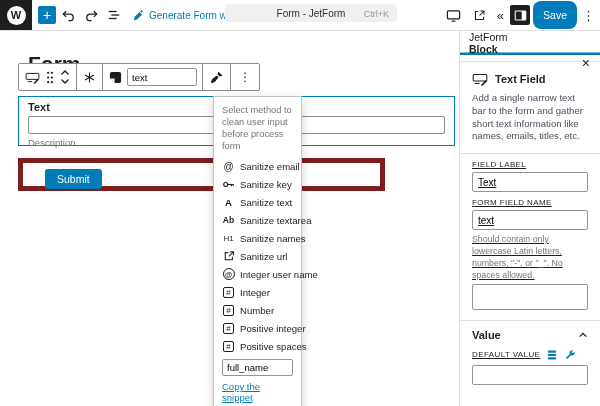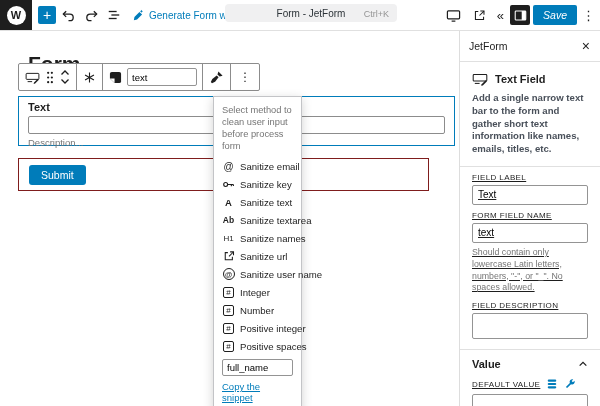--- a/index.html
+++ b/index.html
@@ -12,21 +12,21 @@
   .wp-logo{width:32px;height:30px;background:#1e1e1e;display:flex;align-items:center;justify-content:center;flex:none;}
   .wp-circ{width:19px;height:19px;border-radius:50%;background:#fff;color:#1e1e1e;font-weight:700;font-size:11px;display:flex;align-items:center;justify-content:center;}
   .inserter{width:18px;height:18px;background:#007cba;color:#fff;border-radius:2px;font-size:14px;line-height:1;display:flex;align-items:center;justify-content:center;margin-left:6px;border:none;}
   .tb-btn{width:22px;height:24px;display:flex;align-items:center;justify-content:center;color:#1e1e1e;background:none;border:none;margin-left:1px;padding:0;}
   .ai-link{display:flex;align-items:center;gap:4px;color:#007cba;font-size:10px;font-weight:500;margin-left:7px;background:none;border:none;padding:0;}
   .doc-pill{position:absolute;left:225px;top:4px;width:172px;height:18px;background:#f0f0f1;border-radius:4px;display:flex;align-items:center;justify-content:center;font-size:10px;color:#2c3338;}
   .doc-shortcut{position:absolute;right:8px;top:5px;color:#949494;font-size:9px;}
   .topbar-right{position:absolute;right:3px;top:0;height:30px;display:flex;align-items:center;gap:3px;}
   .chev2{font-size:13px;color:#1e1e1e;background:none;border:none;padding:0 3px;}
   .panel-toggle{width:20px;height:20px;background:#1e1e1e;border-radius:2px;display:flex;align-items:center;justify-content:center;border:none;padding:0;}
-  .save-btn{height:20px;background:#007cba;color:#fff;border:none;border-radius:2px;font-size:10.5px;padding:0 10px;font-family:inherit;font-style:italic;}
+  .save-btn{height:28px;background:#007cba;color:#fff;border:none;border-radius:8px;font-size:10.5px;padding:0 10px;font-family:inherit;}
   .kebab{font-size:13px;color:#1e1e1e;background:none;border:none;padding:0 2px;}
 
   
   .workspace{display:flex;height:375px;}
   .canvas{width:459px;position:relative;background:#fff;flex:none;}
   .sidebar{width:140px;border-left:1px solid #ddd;background:#fff;flex:none;overflow:hidden;}
 
   .page-title{position:absolute;left:28px;top:7px;font-size:21px;font-weight:700;}
 
   .block-toolbar{position:absolute;left:18px;top:32px;height:28px;display:flex;background:#fff;border:1px solid #8c8c8c;border-radius:2px;align-items:stretch;box-sizing:border-box;z-index:3;}
@@ -34,48 +34,48 @@
   .bt-group:last-child{border-right:none;}
   .bt-ib{background:none;border:none;padding:0 1px;display:flex;align-items:center;justify-content:center;color:#1e1e1e;}
   .bt-input{width:70px;height:18px;border:1px solid #949494;border-radius:2px;font-size:9.5px;padding:0 4px;font-family:inherit;box-sizing:border-box;}
   .bt-kebab{font-size:12px;padding:0 3px;}
 
   .text-block{position:absolute;left:18px;top:65px;width:437px;height:50px;border:1.5px solid #007cba;box-sizing:border-box;padding:4px 9px;background:#fff;}
   .tb-label{font-size:11px;font-weight:700;}
   .tb-input{width:100%;height:18px;border:1px solid #8c8c8c;border-radius:2px;box-sizing:border-box;margin-top:3px;font-family:inherit;}
   .tb-desc{font-size:9.5px;color:#767676;margin-top:3px;}
 
-  .submit-block{position:absolute;left:18px;top:127px;width:411px;height:33px;border:1px solid #7f1d1d;box-sizing:border-box;background:#fff;}
+  .submit-block{position:absolute;left:18px;top:127px;width:367px;height:33px;border:5px solid #7f1d1d;box-sizing:border-box;background:#fff;padding-left:12px;}
   .submit-btn{margin:6px 0 0 10px;background:#007cba;color:#fff;font-size:10.5px;padding:4px 12px;border:none;border-radius:3px;font-family:inherit;}
 
   
   .popup{position:absolute;left:213px;top:65px;width:89px;background:#fff;border:1px solid #c3c4c7;box-shadow:0 3px 10px rgba(0,0,0,.18);z-index:5;box-sizing:border-box;padding-top:7px;}
   .popup-header{padding:0 8px 5px;color:#757575;font-size:9.3px;line-height:1.3;}
   .popup-item{display:flex;align-items:center;gap:5px;padding:2px 8px;height:14px;cursor:pointer;}
   .pi-icon{width:13px;display:flex;justify-content:center;align-items:center;flex:none;color:#1e1e1e;}
   .pi-label{font-size:9.6px;white-space:nowrap;}
   .g-at{font-size:10px;}
   .g-A{font-weight:700;font-size:9.5px;}
   .g-Ab{font-weight:700;font-size:8.5px;}
   .g-H1{font-weight:400;font-size:8px;}
   .g-hash{width:11px;height:11px;border:1px solid #1e1e1e;border-radius:2px;font-size:8px;display:flex;align-items:center;justify-content:center;box-sizing:border-box;}
   .g-circle{width:12px;height:12px;border:1px solid #1e1e1e;border-radius:50%;font-size:7.5px;display:flex;align-items:center;justify-content:center;box-sizing:border-box;}
   .g-code{width:12px;height:12px;background:#1e1e1e;color:#fff;font-size:6.5px;font-weight:700;display:flex;align-items:center;justify-content:center;border-radius:2px;}
   .popup-input{margin:4px 8px 2px;width:calc(100% - 16px);height:17px;border:1px solid #949494;border-radius:2px;box-sizing:border-box;font-size:9.5px;padding:0 4px;font-family:inherit;display:block;}
   .copy-link{display:block;padding:3px 8px 7px;color:#007cba;font-size:9.5px;text-decoration:underline;}
 
   
-  .sb-tabs{height:30px;display:flex;align-items:stretch;border-bottom:1px solid #e0e0e0;}
+  .sb-tabs{height:30px;display:flex;align-items:stretch;border-bottom:1px solid #e0e0e0;flex-direction:column;}
   .sb-tab{padding:0 9px;display:flex;align-items:center;font-size:10.5px;color:#1e1e1e;background:none;border:none;font-family:inherit;}
   .sb-tab.active{box-shadow:inset 0 -2.5px 0 #007cba;font-weight:600;}
   .sb-close{margin-left:auto;margin-right:8px;align-self:center;font-size:14px;color:#1e1e1e;background:none;border:none;padding:0 2px;}
   .sb-card{padding:9px 12px 10px;border-bottom:1px solid #e0e0e0;}
   .sb-card-head{display:flex;gap:7px;align-items:center;margin-bottom:5px;}
   .sb-card-title{font-size:11px;font-weight:700;}
-  .sb-card-desc{font-size:9.6px;color:#49505a;line-height:1.33;font-weight:bold;}
+  .sb-card-desc{font-size:9.6px;color:#49505a;line-height:1.33;}
   .sb-section-head{display:flex;justify-content:space-between;align-items:center;padding:8px 12px 3px;font-size:11px;font-weight:700;}
   .sb-chevron{background:none;border:none;color:#1e1e1e;padding:0;}
   .sb-field{padding:1px 12px 0;text-decoration:underline;}
   .sb-label{font-size:8px;font-weight:500;letter-spacing:.4px;color:#1e1e1e;text-transform:uppercase;margin:5px 0 3px;}
   .sb-input{width:100%;height:20px;border:1px solid #949494;border-radius:2px;box-sizing:border-box;font-size:10px;padding:0 5px;font-family:inherit;display:block;}
   .sb-help{font-size:8.8px;color:#757575;line-height:1.35;margin:4px 0 1px;}
   .sb-ta{height:26px;}
   .sb-divider{border-top:1px solid #e0e0e0;margin-top:10px;}
   .dv-row{display:flex;align-items:center;gap:6px;margin:4px 0 4px;}
   .dv-icon{background:none;border:none;padding:0;}
@@ -285,21 +285,21 @@
                 <path d="M9.5 2.5H14V7"></path>
                 <path d="M13.5 3L8 8.5"></path>
               </svg>
           </span>
           <span class="pi-label">Sanitize url</span>
         </div>
         <div class="popup-item">
           <span class="pi-icon">
               <span class="g-circle">@</span>
             </span>
-          <span class="pi-label">Sanitize user name</span>
+          <span class="pi-label">Integer user name</span>
         </div>
         <div class="popup-item">
           <span class="pi-icon">
               <span class="g-hash">#</span>
             </span>
           <span class="pi-label">Integer</span>
         </div>
         <div class="popup-item">
           <span class="pi-icon">
               <span class="g-hash">#</span>
@@ -321,20 +321,21 @@
 
         <input class="popup-input" value="full_name" style="">
         <a class="copy-link" href="#">Copy the snippet</a>
 
       </div>
     </div>
 
     <div class="sidebar">
       <div class="sb-tabs">
         <button class="sb-tab">JetForm</button>
+        <button class="sb-tab active">Block</button>
         <button class="sb-close">
           <span>×</span>
         </button>
       </div>
 
       <div class="sb-card">
         <div class="sb-card-head">
           <span>
             <svg width="16" height="16" viewBox="0 0 20 20" fill="none" stroke="#1e1e1e" stroke-width="1.3">
                 <rect x="1.5" y="4.5" width="17" height="8" rx="1"></rect>
@@ -353,21 +354,20 @@
         <input class="sb-input" value="Text" style="">
       </div>
 
       <div class="sb-field">
         <div class="sb-label">FORM FIELD NAME</div>
         <input class="sb-input" value="text" style="">
         <div class="sb-help">Should contain only lowercase Latin letters, numbers, "-", or "_". No spaces allowed.</div>
       </div>
 
       <div class="sb-field">
-        <div class="sb-label">FIELD DESCRIPTION</div>
         <input class="sb-input sb-ta" style="">
       </div>
 
       <div class="sb-divider"></div>
 
       <div class="sb-section-head">
         <span>Value</span>
         <button class="sb-chevron">
           <svg width="10" height="10" viewBox="0 0 12 12" fill="none" stroke="currentColor" stroke-width="1.5">
               <path d="M2 8l4-4 4 4"></path>

